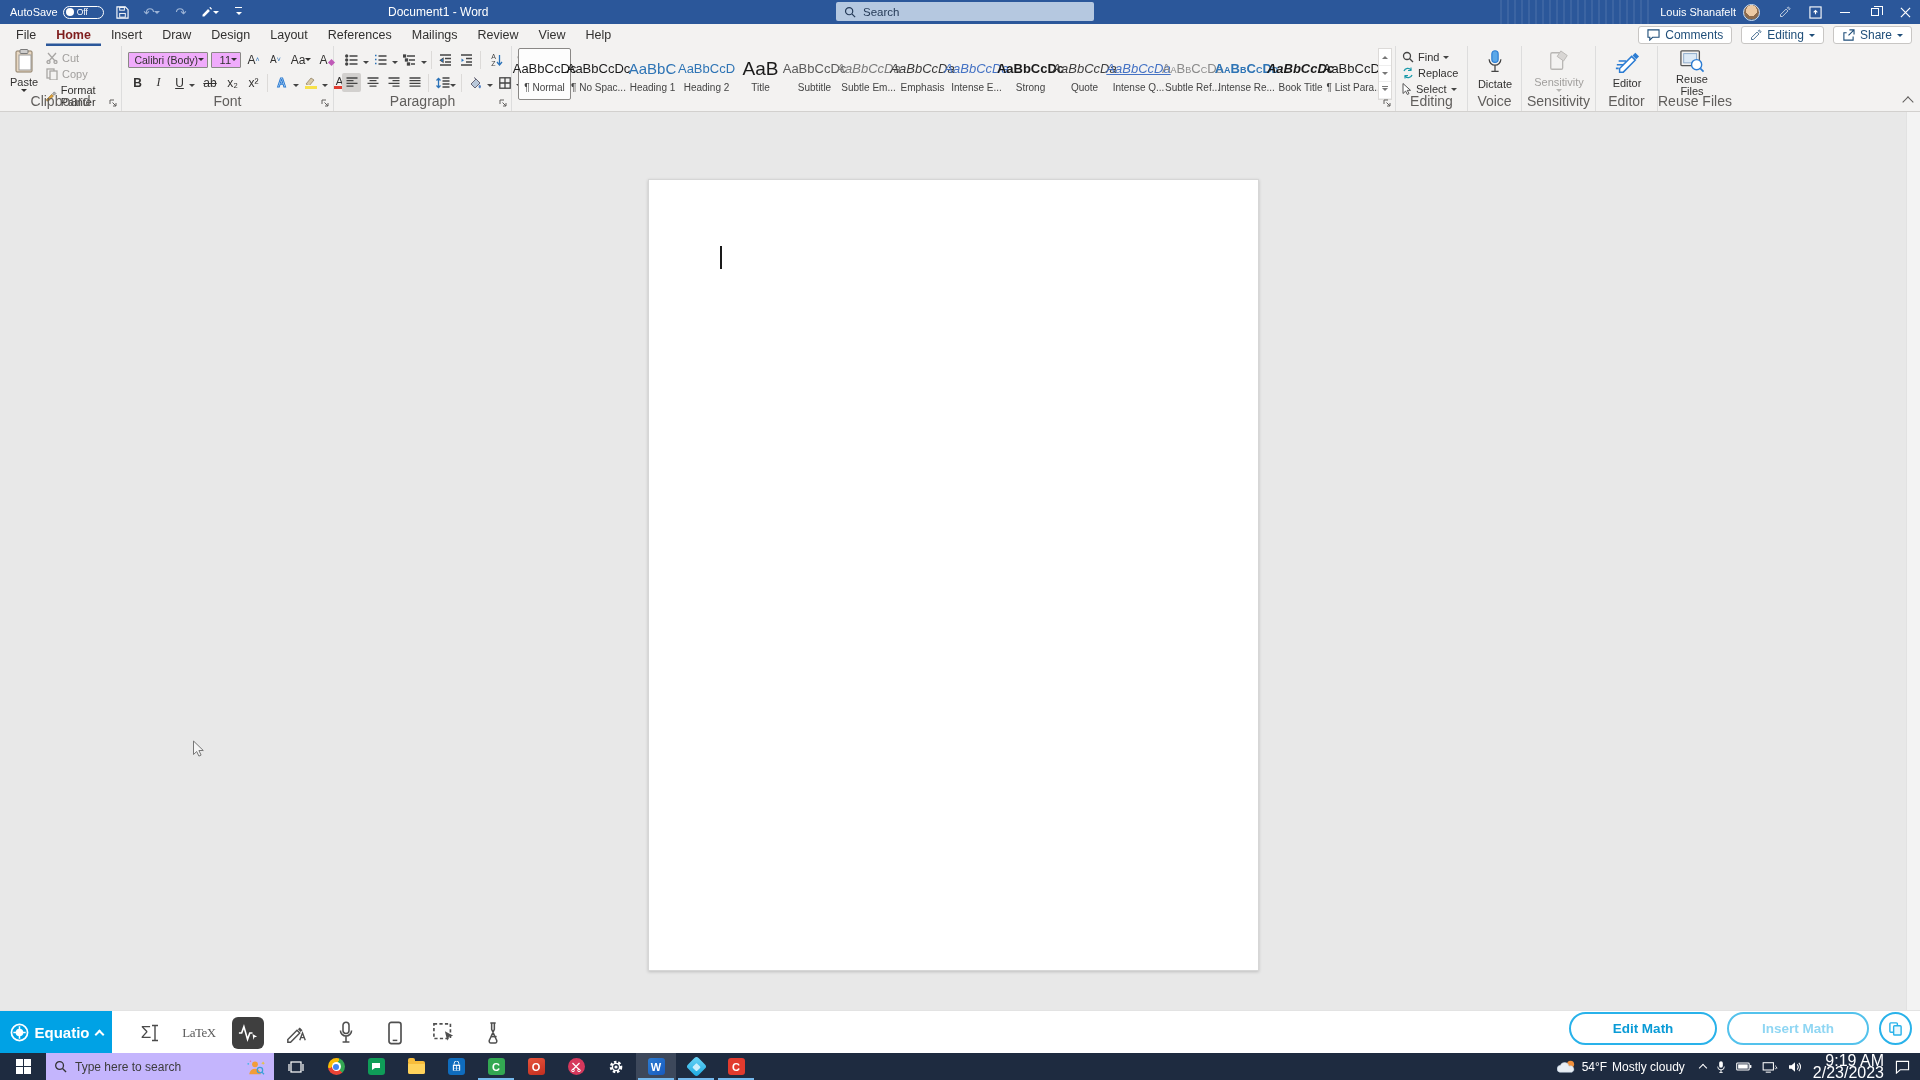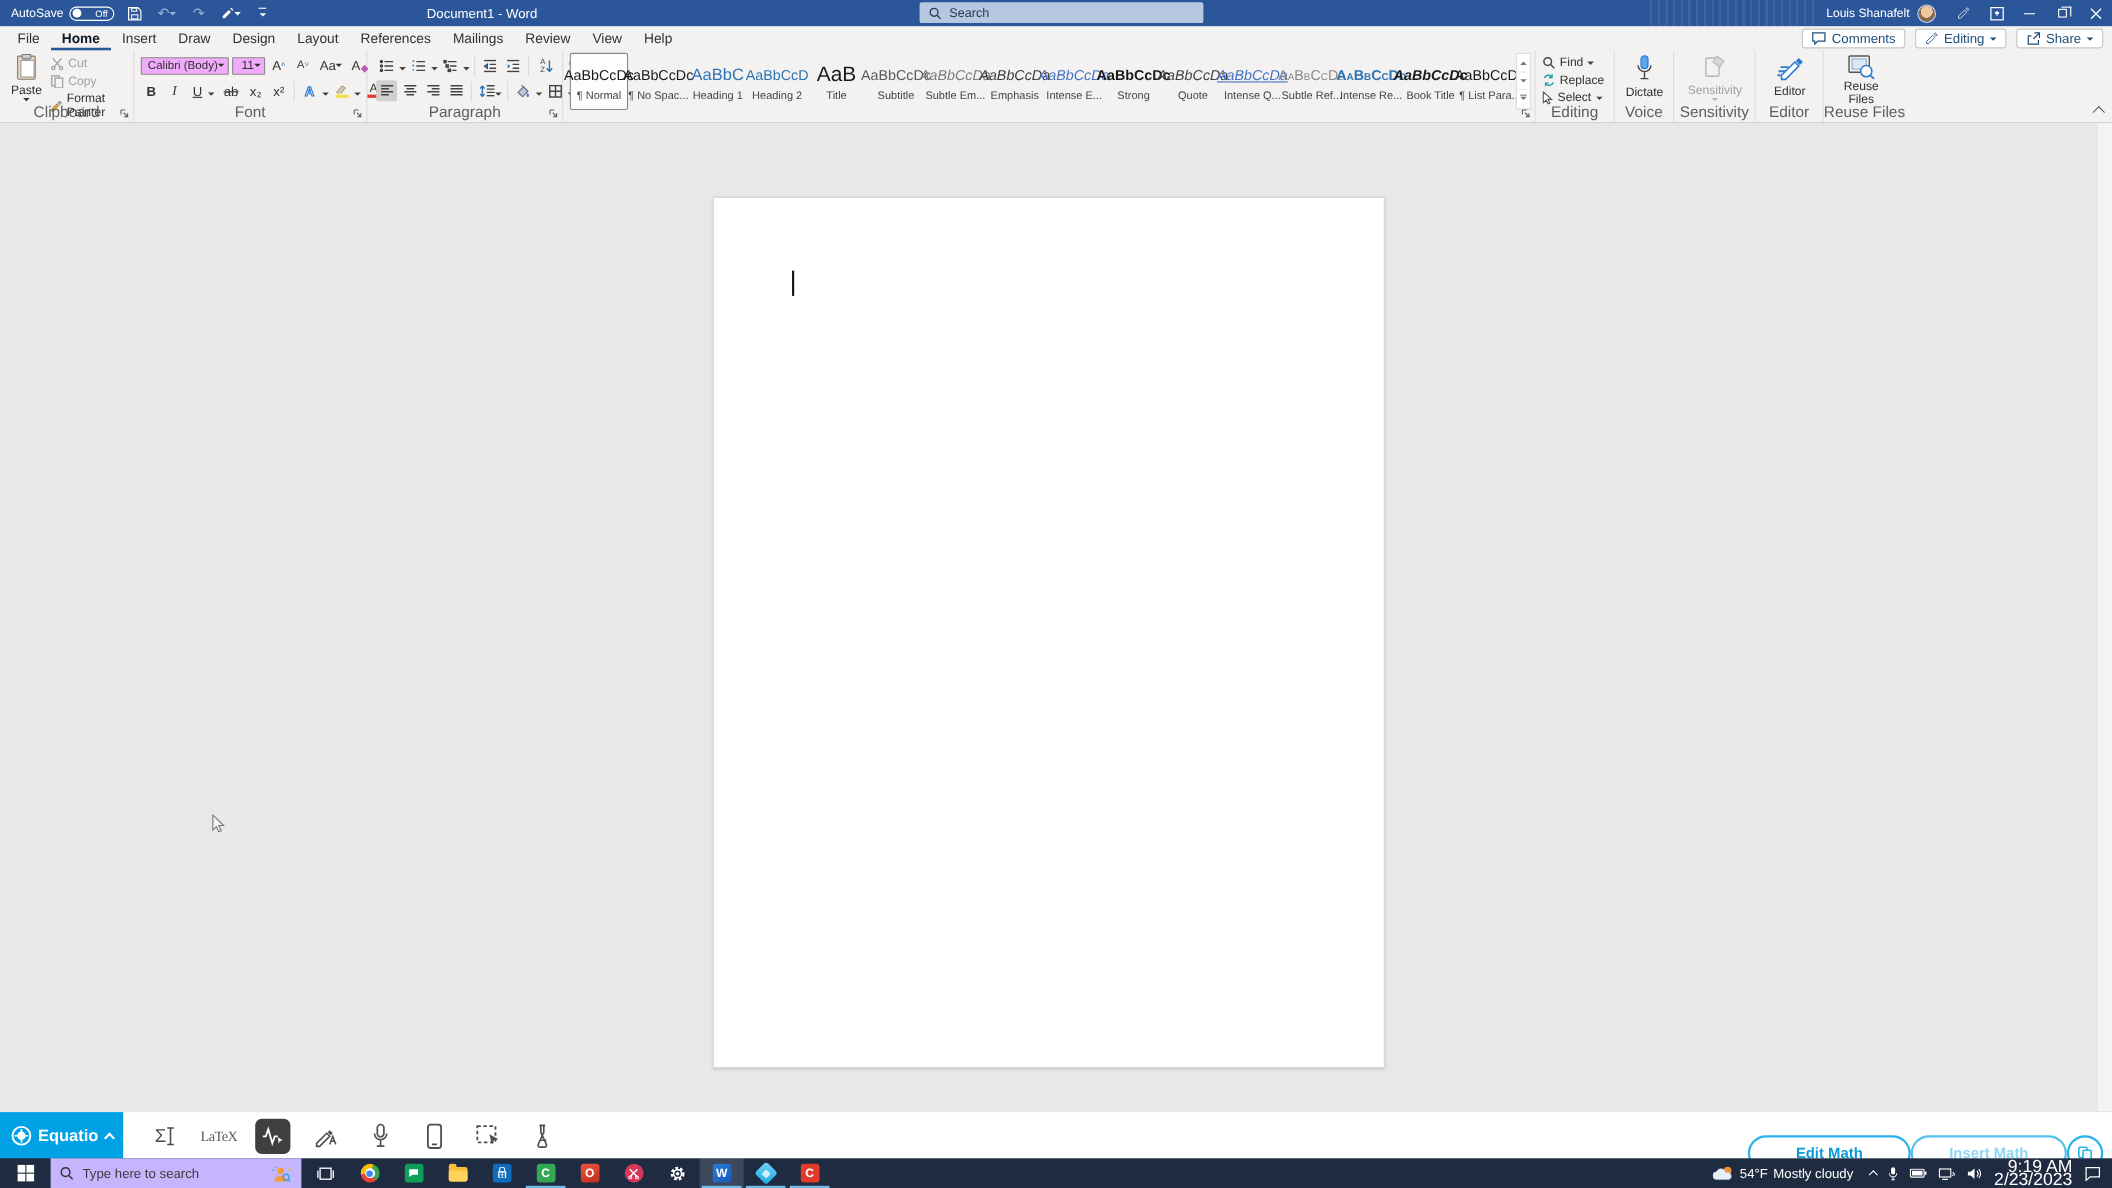--- a/index.html
+++ b/index.html
@@ -4,21 +4,21 @@
 <style>
   * { margin:0; padding:0; box-sizing:border-box; }
   html,body { width:1920px; height:1080px; overflow:hidden; }
   body { font-family:"Liberation Sans","DejaVu Sans",sans-serif; background:#e8e8e8; }
   #app { position:relative; width:1920px; height:1080px; }
 
   
   .titlebar { position:absolute; left:0; top:0; width:1920px; height:24px; background:#2b579a; color:#fff; }
   .tb-left { position:absolute; left:10px; top:0; height:24px; display:flex; align-items:center; gap:9px; }
   .tb-autosave { font-size:11px; display:flex; align-items:center; gap:5px; }
-  .toggle { width:41px; height:13px; border:1px solid #fff; border-radius:7px; display:flex; align-items:center; padding:0 2px; gap:13px; }
+  .toggle { width:41px; height:13px; border:1px solid #fff; border-radius:7px; display:flex; align-items:center; padding:0 2px; gap:3px; }
   .toggle .knob { width:8px; height:8px; background:#fff; border-radius:50%; }
   .toggle .tstate { font-size:8.5px; color:#fff; }
   .qa-btn { display:flex; align-items:center; justify-content:center; width:20px; height:22px; color:#fff; font-size:13px; }
   .qa-btn.dim { color:#9db4d6; }
   .tb-title { position:absolute; left:388px; top:0; height:24px; display:flex; align-items:center; font-size:12px; color:#fff; }
   .tb-search { position:absolute; left:836px; top:2px; width:258px; height:19px; background:#b5c8e0; border-radius:2px; display:flex; align-items:center; gap:7px; padding:0 8px; color:#1e3least; }
   .tb-search span.ph { font-size:11.5px; color:#253a57; }
   .tb-pattern { position:absolute; left:1500px; top:0; width:150px; height:24px;
     background:repeating-linear-gradient(90deg, rgba(255,255,255,0.08) 0 2px, transparent 2px 7px); }
   .tb-right { position:absolute; right:0; top:0; height:24px; display:flex; align-items:center; }
@@ -26,21 +26,21 @@
   .avatar { width:17px; height:17px; border-radius:50%; background:radial-gradient(circle at 50% 38%, #ecc9a3 0 45%, #8a6a4e 46% 70%, #4d657f 71%); border:1px solid #cfe0f2; margin-right:10px; }
   .win-btn { width:30px; height:24px; display:flex; align-items:center; justify-content:center; color:#fff; }
   .min-glyph { width:10px; height:1px; background:#fff; }
   .restore-glyph { position:relative; width:8px; height:8px; border:1px solid #fff; }
   .restore-glyph:before { content:""; position:absolute; left:2px; top:-3px; width:8px; height:8px; border-top:1px solid #fff; border-right:1px solid #fff; }
 
   
   .tabsrow { position:absolute; left:0; top:24px; width:1920px; height:22px; background:#f3f2f1; display:flex; align-items:center; }
   .tabs { display:flex; align-items:stretch; height:22px; padding-left:6px; }
   .tab { padding:0 10px; font-size:12.5px; color:#323130; display:flex; align-items:center; }
-  .tab.active { font-weight:bold; color:#0f172a; box-shadow:inset 0 -2.5px 0 #2b579a; }
+  .tab.active { font-weight:bold; color:#7f1d1d; box-shadow:inset 0 -2.5px 0 #2b579a; }
   .tab-actions { position:absolute; right:8px; top:2px; display:flex; gap:9px; }
   .act-btn { height:18px; display:flex; align-items:center; gap:5px; padding:0 8px; background:#fff; border:1px solid #c8c6c4; border-radius:3px; font-size:12px; color:#1f4e79; }
   .caret-down { display:inline-block; width:0; height:0; border:3.5px solid transparent; border-top-color:currentColor; margin-top:3px; }
 
   
   .ribbon { position:absolute; left:0; top:46px; width:1920px; height:66px; background:#f3f2f1; border-bottom:1px solid #d2d0ce; }
   .group { position:absolute; top:0; height:65px; border-right:1px solid #ddd; }
   .group-label { position:absolute; bottom:2px; left:0; right:0; text-align:center; font-size:14px; color:#605e5c; }
   .launcher { position:absolute; right:3px; bottom:3px; }
   .rsmall { display:flex; align-items:center; gap:4px; font-size:11px; color:#323130; }
@@ -76,21 +76,21 @@
   
   .equatio { position:absolute; left:0; top:1010px; width:1920px; height:43px; background:#fff; border-top:1px solid #e3e3e3; }
   .eq-brand { position:absolute; left:0; top:0; width:112px; height:43px; background:#00a2e5; display:flex; align-items:center; justify-content:center; gap:6px; color:#fff; }
   .eq-brand .bname { font-size:15px; font-weight:bold; }
   .chev-up { width:7px; height:7px; border-left:2px solid #fff; border-top:2px solid #fff; transform:rotate(45deg); margin-top:4px; }
   .eq-tools { position:absolute; left:134px; top:0; height:43px; display:flex; align-items:center; gap:17px; }
   .eq-tool { width:32px; height:32px; display:flex; align-items:center; justify-content:center; color:#4f4f4f; }
   .eq-tool.tile { background:#3f3f3f; border-radius:6px; color:#fff; }
   .eq-sigma { font-size:17px; color:#4a4a4a; display:flex; align-items:center; }
   .eq-latex { font-family:"Liberation Serif","DejaVu Serif",serif; font-size:13px; color:#5a5a5a; letter-spacing:-0.5px; }
-  .eq-right { position:absolute; right:8px; top:16px; height:43px; display:flex; align-items:center; }
+  .eq-right { position:absolute; right:8px; top:1px; height:43px; display:flex; gap:10px; }
   .pill { height:33px; border:2px solid #29b2ea; border-radius:17px; display:flex; align-items:center; justify-content:center; font-size:13.5px; font-weight:bold; background:#fff; }
   .pill.edit { width:148px; color:#0a9bd6; }
   .pill.insert { width:142px; color:#8fd6f3; border-color:#54c2ec; }
   .copy-circle { width:33px; height:33px; border:2px solid #29b2ea; border-radius:50%; display:flex; align-items:center; justify-content:center; }
 
   
   .taskbar { position:absolute; left:0; top:1053px; width:1920px; height:27px; background:#1e2b40; }
   .tk-start { position:absolute; left:0; top:0; width:46px; height:27px; display:flex; align-items:center; justify-content:center; }
   .winlogo { display:grid; grid-template-columns:7px 7px; grid-template-rows:7px 7px; gap:1px; }
   .winlogo span { background:#fff; }

